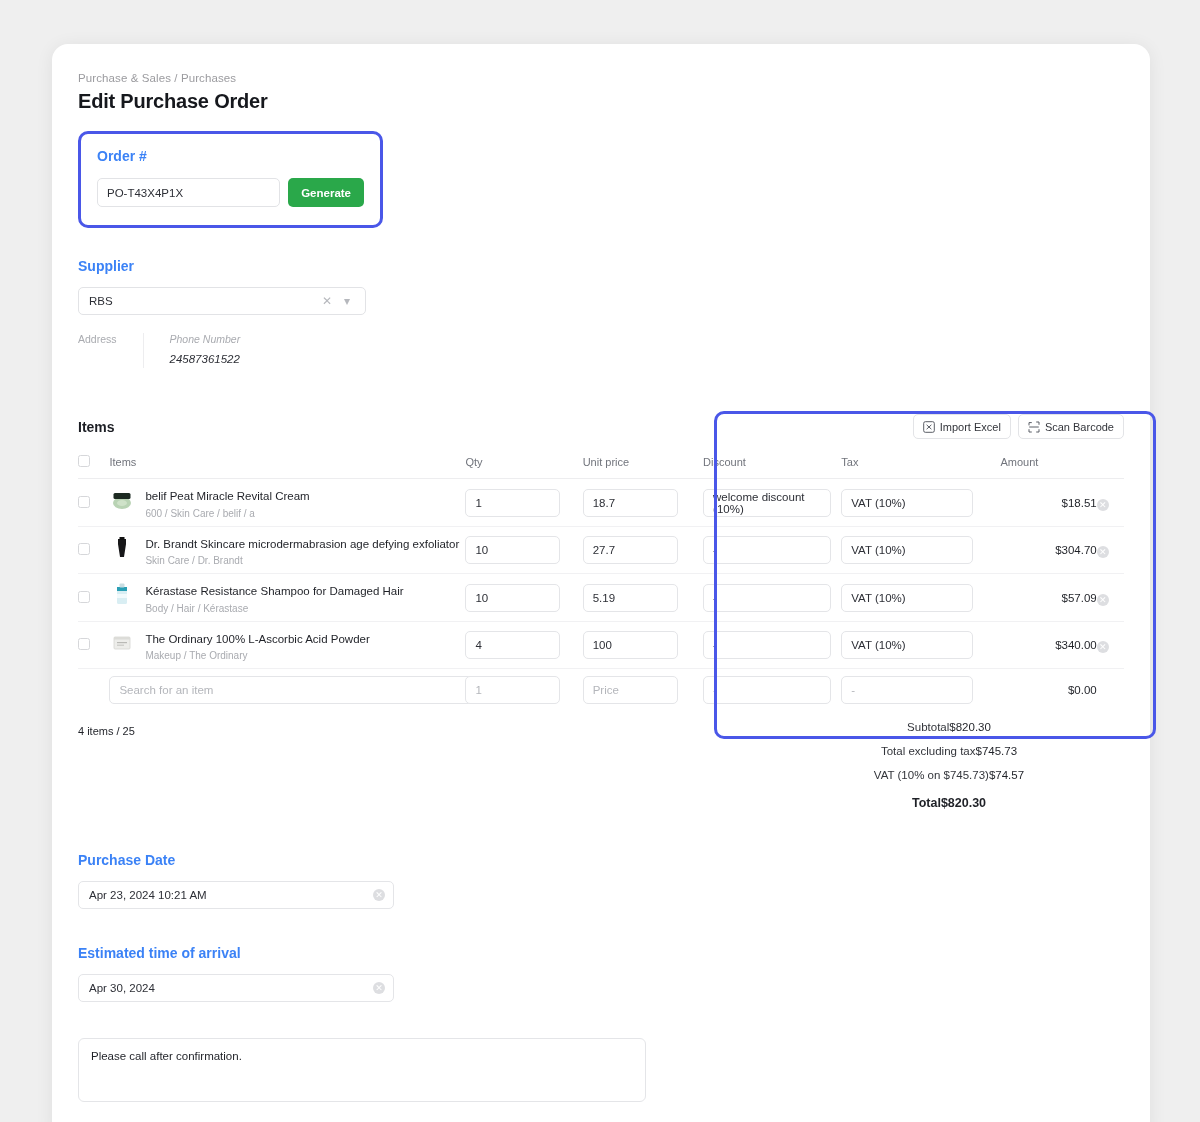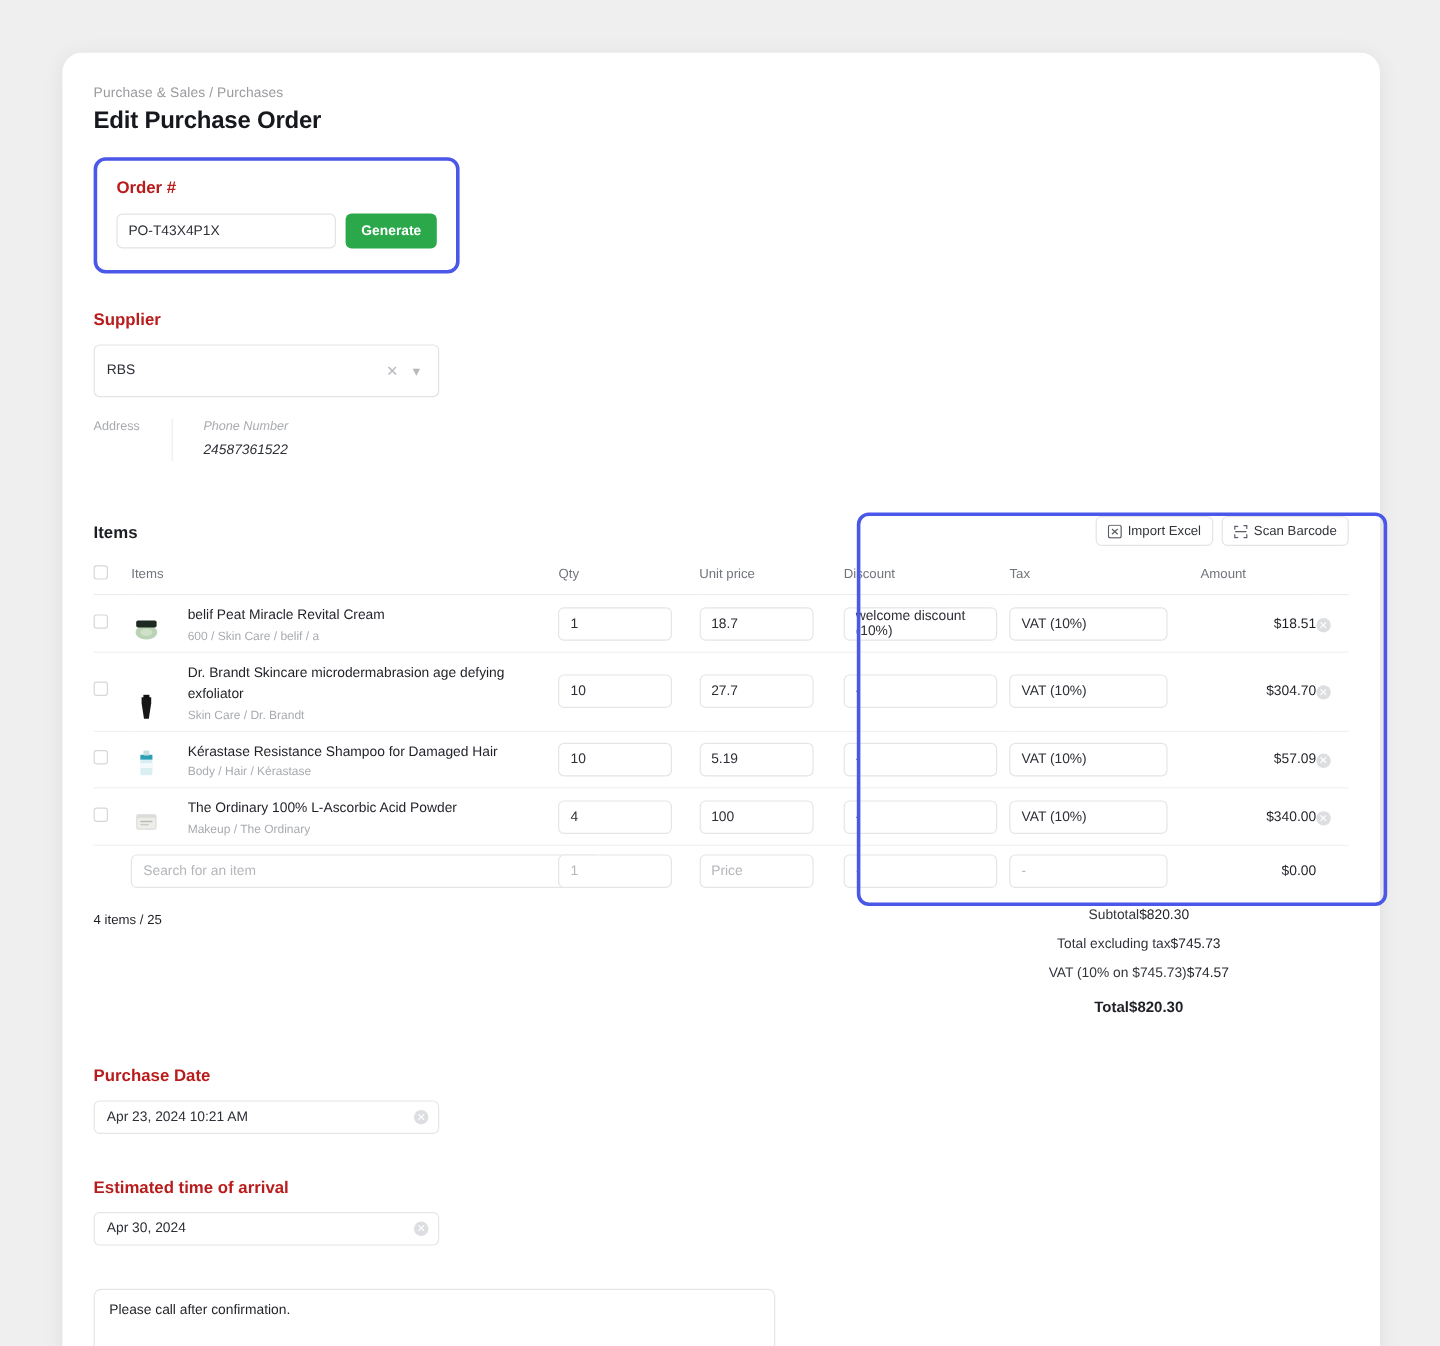--- a/index.html
+++ b/index.html
@@ -29,40 +29,40 @@
     border: 3px solid #4a57e8;
     border-radius: 10px;
   }
 
   
   .order-block {
     margin-top: 18px;
     width: 305px;
     padding: 14px 16px 18px 16px;
   }
-  .field-label { font-size: 14px; font-weight: 700; color: #b91c1c; }
+  .field-label { font-size: 14px; font-weight: 700; color: #3b82f6; }
   .order-row { display: flex; align-items: center; gap: 8px; margin-top: 14px; }
   .text-input {
     height: 29px; border: 1px solid #e2e3e6; border-radius: 5px;
     background: #fff; font-size: 11.5px; color: #2d2f36;
     padding: 0 9px; display: flex; align-items: center;
     font-family: "Liberation Sans", sans-serif;
   }
   .order-input { width: 224px; }
   .btn-generate {
     height: 29px; padding: 0 13px; border-radius: 5px;
     background: #2aa84a; color: #fff; font-size: 11.5px; font-weight: 600;
     display: flex; align-items: center; justify-content: center; border: none;
     cursor: pointer; font-family: "Liberation Sans", sans-serif;
   }
 
   
   .supplier-sec { margin-top: 30px; }
   .select-box {
-    margin-top: 13px; width: 288px; height: 44px;
+    margin-top: 13px; width: 288px; height: 28px;
     border: 1px solid #e2e3e6; border-radius: 5px; background: #fff;
     display: flex; align-items: center; padding: 0 8px 0 10px;
     font-size: 11.5px; color: #2d2f36;
   }
   .select-value { flex: 1; }
   .sel-icon { color: #b6b8bd; font-size: 12px; width: 20px; text-align: center; cursor: pointer; }
   .meta-row { display: flex; margin-top: 18px; }
   .meta-col { padding-right: 26px; }
   .meta-col.second { border-left: 1px solid #ededef; padding-left: 26px; font-style: italic; }
   .meta-label { font-size: 10.5px; color: #a9abb0; }
@@ -94,21 +94,21 @@
   .col-disc { width: 132px; }
   .col-tax { width: 152px; }
   .col-amt { width: 92px; text-align: right; }
   .col-del { width: 26px; }
   th.col-amt { text-align: right; }
 
   .chk {
     width: 12px; height: 12px; border: 1px solid #d6d7da; border-radius: 2.5px;
     background: #fff; display: inline-block; cursor: pointer;
   }
-  .item-cell { display: flex; align-items: flex-end; gap: 21px; }
+  .item-cell { display: flex; align-items: flex-start; gap: 10px; }
   .thumb { width: 26px; height: 26px; border-radius: 3px; flex: none; position: relative; overflow: hidden; }
   .item-name { font-size: 11.5px; color: #1f2127; line-height: 1.35; }
   .item-sub { font-size: 10px; color: #a9abb0; margin-top: 3px; }
 
   .cell-input {
     height: 28px; border: 1px solid #e4e5e8; border-radius: 5px; background: #fff;
     font-size: 11.5px; color: #2d2f36; padding: 0 9px; display: flex; align-items: center;
     width: 95px;
   }
   .cell-input.wide { width: 128px; }
@@ -134,21 +134,21 @@
     position: absolute;
     left: 636px; top: -3px;
     width: 442px; height: 328px;
     border: 3px solid #4a57e8; border-radius: 10px;
     pointer-events: none;
   }
 
   
   .sec { margin-top: 36px; }
   .date-input {
-    margin-top: 13px; width: 288px; height: 28px; border: 1px solid #e4e5e8;
+    margin-top: 13px; width: 316px; height: 28px; border: 1px solid #e4e5e8;
     border-radius: 5px; background: #fff; display: flex; align-items: center;
     padding: 0 8px 0 10px; font-size: 11.5px; color: #2d2f36;
   }
   .date-val { flex: 1; }
 
   
   .memo-wrap {
     margin-top: 14px; width: 568px; border: 1px solid #e4e5e8; border-radius: 6px;
     overflow: hidden; background: #fff;
   }

